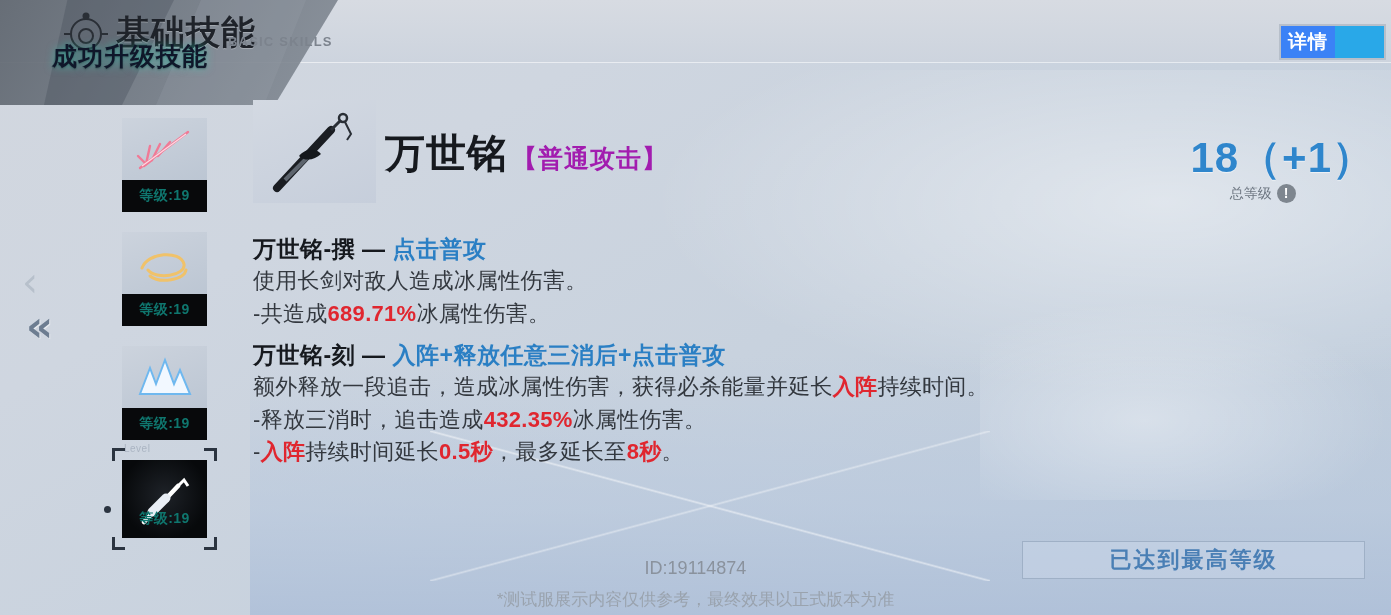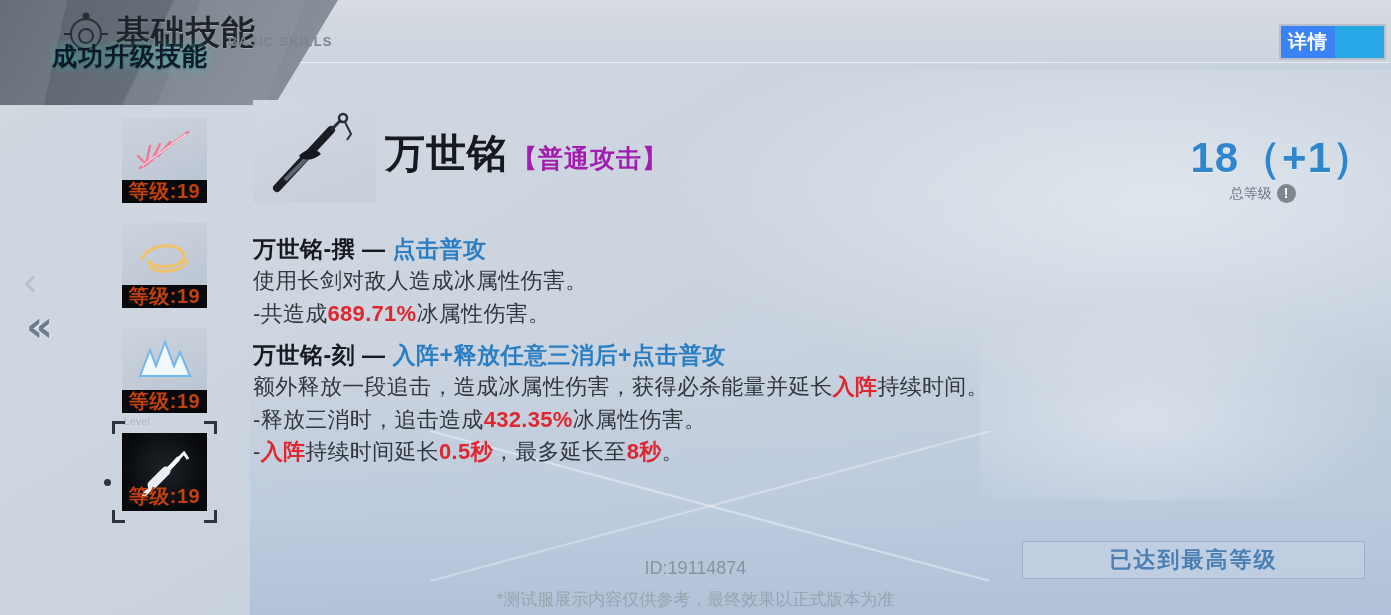--- a/index.html
+++ b/index.html
@@ -65,23 +65,23 @@
     font-family:"DejaVu Sans",sans-serif; line-height:1; font-weight:700;
     text-shadow:1px 1px 0 rgba(255,255,255,.5); }
 
   
   .skill-list { position:absolute; left:122px; top:118px; width:88px; z-index:6; }
   .skill-item { position:relative; width:85px; margin-bottom:20px; }
   .skill-thumb { position:relative; width:85px; height:62px;
     background:linear-gradient(160deg,#ccd3dd,#bcc6d3); overflow:hidden; }
   .skill-item.selected .skill-thumb { height:78px;
     background:radial-gradient(ellipse at 50% 45%, #1e2228 0%, #07090b 72%); }
-  .skill-badge { height:23px; background:#08090b; display:flex;
+  .skill-badge { height:32px; background:#08090b; display:flex;
     align-items:center; justify-content:center;
-    font-size:20px; font-weight:700; color:#c2410c; letter-spacing:.5px; }
+    font-size:14px; font-weight:700; color:#0f766e; letter-spacing:.5px; }
   .skill-item.selected .skill-badge { background:transparent; position:absolute;
     left:0; bottom:3px; width:100%; }
   .sel-label { position:absolute; left:2px; top:-17px; font-size:10px;
     color:#aab4c2; letter-spacing:.5px; }
   .sel-frame { position:absolute; left:-10px; top:-12px; width:105px; height:102px; }
   .sel-frame i { position:absolute; width:13px; height:13px; border-color:#2b3440; }
   .sel-frame .tl { left:0; top:0; border-left:3px solid #2b3440; border-top:3px solid #2b3440; }
   .sel-frame .tr { right:0; top:0; border-right:3px solid #2b3440; border-top:3px solid #2b3440; }
   .sel-frame .bl { left:0; bottom:0; border-left:3px solid #2b3440; border-bottom:3px solid #2b3440; }
   .sel-frame .br { right:0; bottom:0; border-right:3px solid #2b3440; border-bottom:3px solid #2b3440; }

